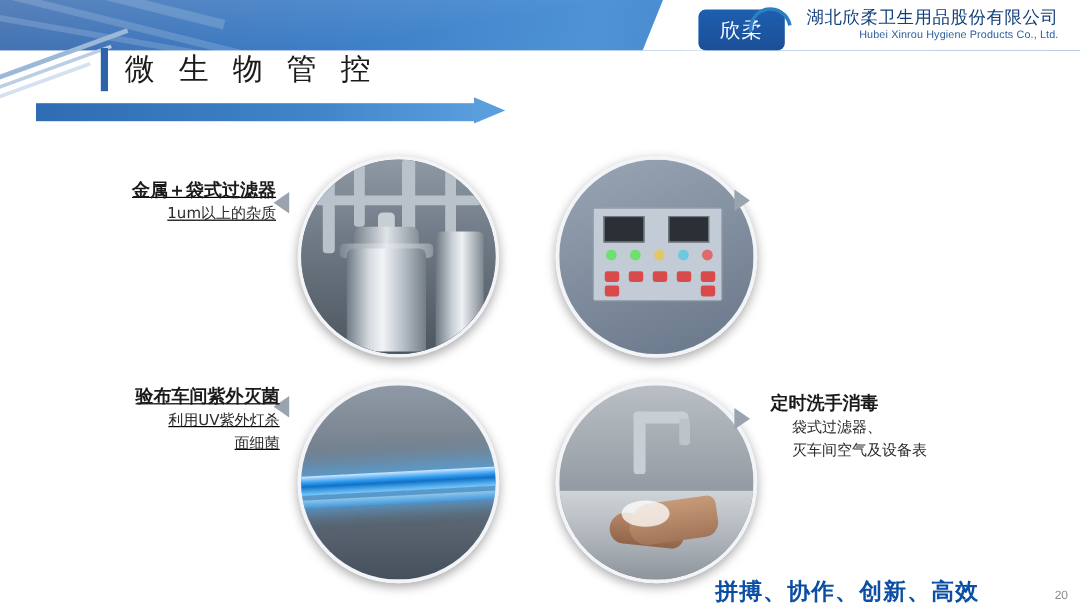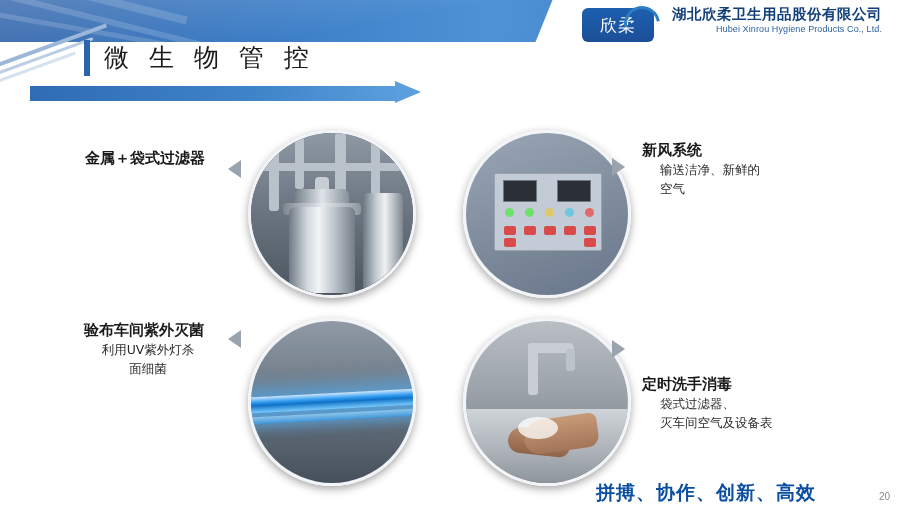--- a/index.html
+++ b/index.html
@@ -37,21 +37,21 @@
     font-size:17px;font-weight:normal;letter-spacing:1px;
   }
   .logo-swoosh{
     position:absolute;right:240px;top:6px;width:30px;height:30px;
     border:3px solid #2d7fc4;border-radius:50%;
     border-right-color:transparent;border-bottom-color:transparent;
     transform:rotate(35deg);
   }
   .company-cn{
     position:absolute;right:18px;top:5px;
-    font-size:14.5px;font-weight:bold;color:#123f7a;letter-spacing:.5px;
+    font-size:14.5px;font-weight:normal;color:#123f7a;letter-spacing:.5px;
   }
   .company-en{
     position:absolute;right:18px;top:24px;
     font-size:9px;color:#2b5f9e;letter-spacing:.1px;
   }
 
   
   .stripe{position:absolute;background:#cfdcec;}
   .stripe.s1{left:-10px;top:44px;width:120px;height:4px;transform:rotate(-20deg);background:#9cb8d8;}
   .stripe.s2{left:-14px;top:56px;width:110px;height:3px;transform:rotate(-20deg);background:#bccee4;}
@@ -183,30 +183,30 @@
   }
   .tri-right{
     border-top:9px solid transparent;border-bottom:9px solid transparent;
     border-left:13px solid #9aa4ae;
   }
 
   
   .cap{position:absolute;font-family:"DejaVu Sans","Liberation Sans",sans-serif;}
   .cap .h{font-size:15px;font-weight:bold;color:#1a1a1a;line-height:20px;}
   .cap .b{font-size:12.5px;color:#2b2b2b;line-height:19px;}
-  .cap.right-al{text-align:center;}
+  .cap.right-al{text-align:right;text-decoration:underline;}
   .cap.left-al{text-align:left;}
 
   .c1{left:60px;top:148px;width:170px;}
   .c1 .b{padding-left:22px;}
   .c2{left:642px;top:140px;width:200px;}
   .c2 .b{padding-left:18px;}
   .c3{left:55px;top:320px;width:178px;}
   .c3 .b{padding-left:8px;}
-  .c4{left:642px;top:326px;width:210px;margin-top:48px;}
+  .c4{left:642px;top:326px;width:210px;}
   .c4 .b{padding-left:18px;}
 
   
   .slogan{
     position:absolute;left:596px;top:480px;
     font-size:19px;font-weight:bold;color:#0b4ea2;letter-spacing:1px;
     font-family:"DejaVu Sans","Liberation Sans",sans-serif;
   }
   .pagenum{
     position:absolute;right:10px;top:491px;font-size:10px;color:#8b8b8b;
@@ -290,27 +290,23 @@
     <div class="spout"></div>
     <div class="spout2"></div>
     <div class="hand2"></div>
     <div class="hand"></div>
     <div class="foam"></div>
   </div>
   <div class="tri tri-right" style="left:612px;top:340px;"></div>
 
   <div class="cap c1 right-al">
     <div class="h">金属＋袋式过滤器</div>
-  </div>
-
-  <div class="cap c2 left-al">
-    <div class="h">新风系统</div>
-    <div class="b">输送洁净、新鲜的</div>
-    <div class="b">空气</div>
-  </div>
+    <div class="b">1um以上的杂质</div>
+  </div>
+
 
   <div class="cap c3 right-al">
     <div class="h">验布车间紫外灭菌</div>
     <div class="b">利用UV紫外灯杀</div>
     <div class="b">面细菌</div>
   </div>
 
   <div class="cap c4 left-al">
     <div class="h">定时洗手消毒</div>
     <div class="b">袋式过滤器、</div>

